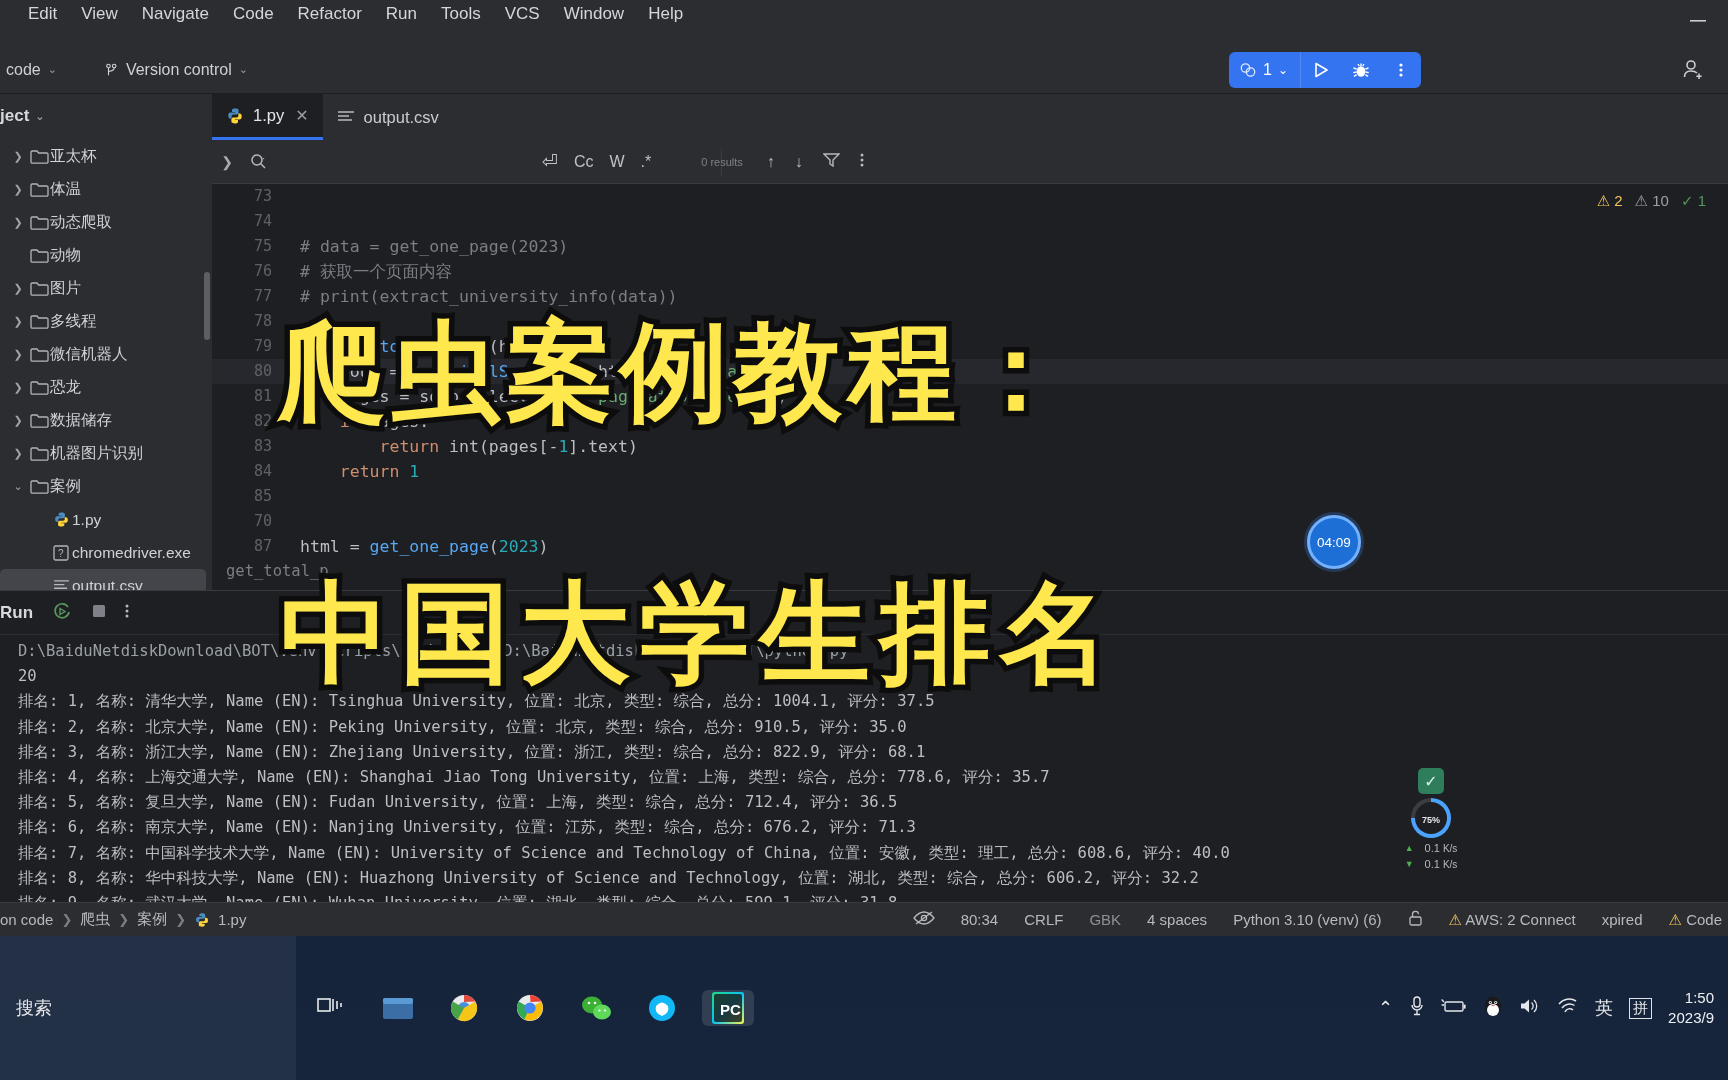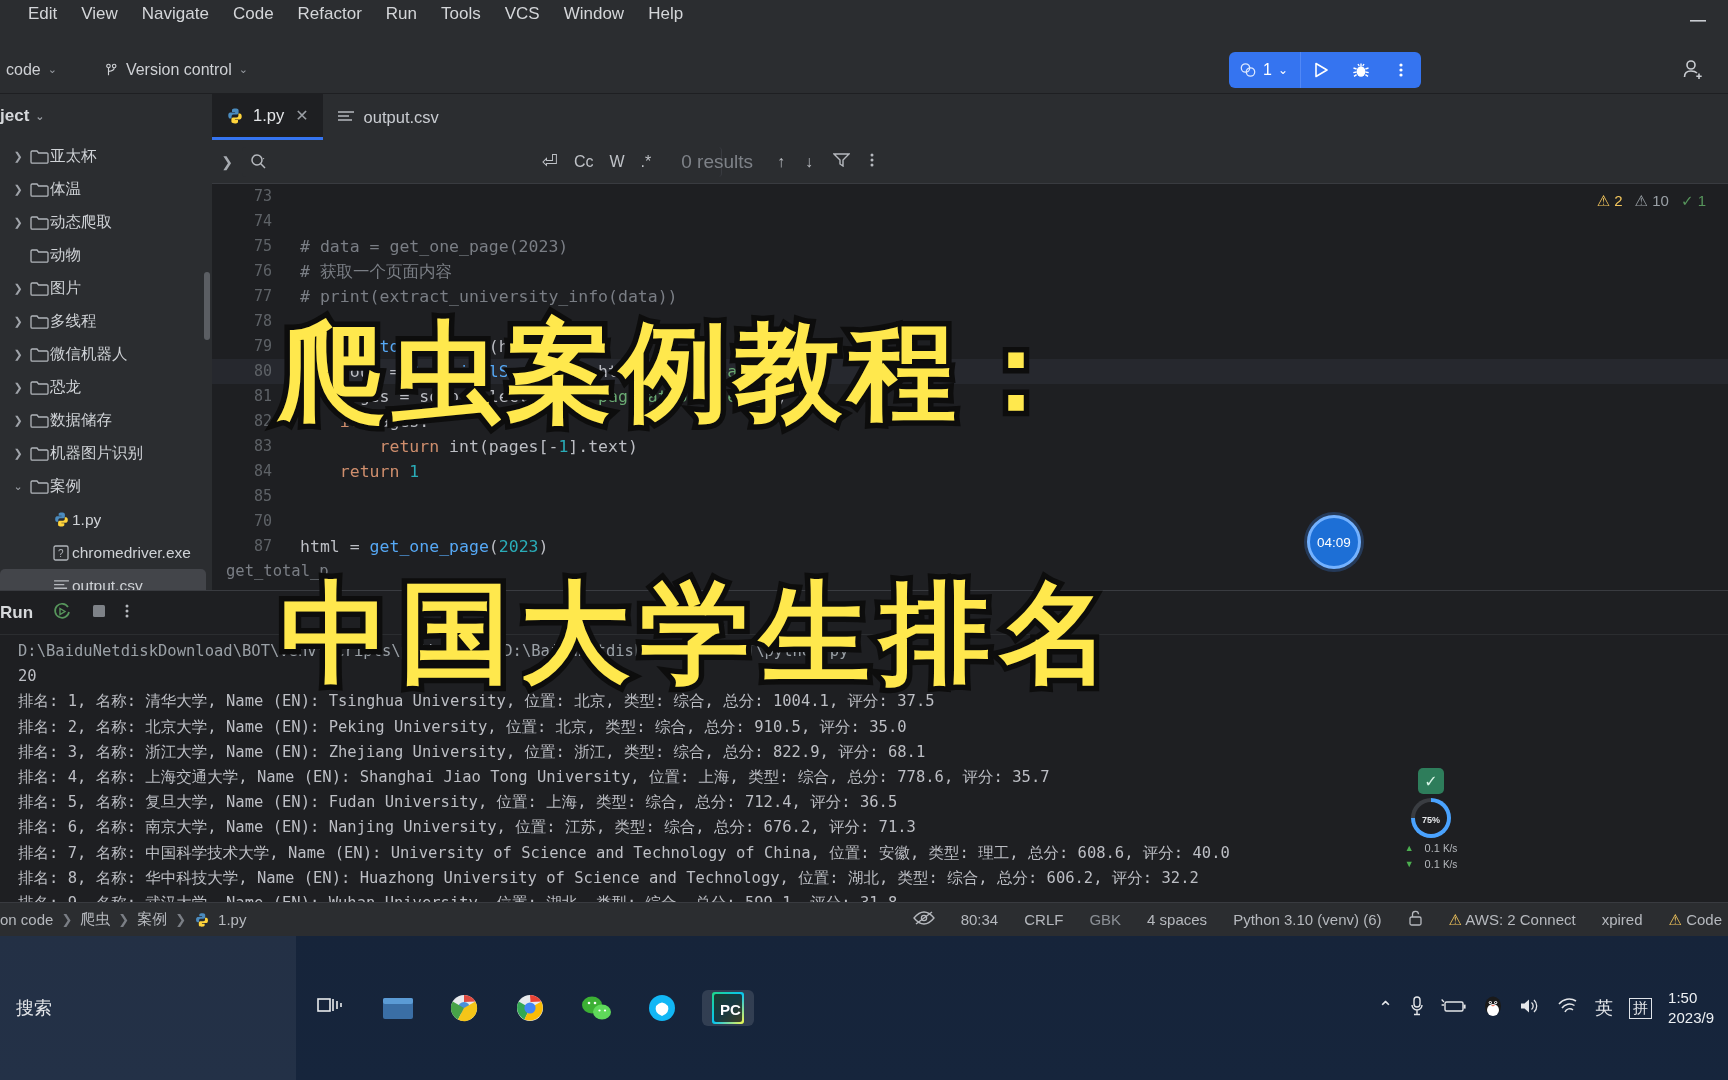--- a/index.html
+++ b/index.html
@@ -95,21 +95,21 @@
     border-bottom: 1px solid #393b40;
   }
   .find-expand { width: 30px; text-align: center; color: #a7abb1; font-size: 14px; }
   .find-input-wrap {
     flex: 0 0 480px; display: flex; align-items: center; height: 30px;
     background: #2b2d30; border-radius: 4px; padding: 0 8px; gap: 8px;
     border-right: 1px solid #393b40;
   }
   .find-opts { display: flex; align-items: center; gap: 16px; color: #bfc2c7;
                font-size: 16px; margin-left: -180px; padding-right: 14px; }
-  .find-results { color: #7e8288; font-size: 19px; margin-left: 16px; }
+  .find-results { color: #7e8288; font-size: 11px; margin-left: 36px; }
   .find-nav { display: flex; align-items: center; gap: 20px; margin-left: 24px;
               color: #b6b9be; font-size: 16px; }
 
   
   .editor {
     position: absolute; left: 212px; top: 184px; width: 1516px; height: 406px;
     background: #1e1f22; overflow: hidden;
   }
   .code-area { position: relative; font-family: "DejaVu Sans Mono", "Liberation Mono", monospace;
                font-size: 16.5px; line-height: 25px; }
@@ -211,21 +211,21 @@
     padding-left: 16px; font-size: 18px; color: #e4e6e9; background: rgba(255,255,255,0.06);
   }
   .tb-icons { display: flex; align-items: center; gap: 14px; margin-left: 10px; }
   .tb-ico {
     width: 52px; height: 36px; border-radius: 6px; display: flex;
     align-items: center; justify-content: center; font-size: 26px; color: #e8eaed;
   }
   .tb-ico.active { background: rgba(255,255,255,0.12); }
   .tray { margin-left: auto; display: flex; align-items: center; gap: 16px;
           padding-right: 14px; color: #e4e6e9; font-size: 18px; }
-  .tray-clock { font-size: 15px; line-height: 20px; color: #eef1f4; }
+  .tray-clock { text-align: right; font-size: 15px; line-height: 20px; color: #eef1f4; }
   .ime-box { border: 1px solid #dfe3e8; padding: 0px 3px; font-size: 15px; }
 
   
   .overlay { position: absolute; left: 0; top: 0; width: 1728px; height: 1080px;
              pointer-events: none; }
   .ovl-text {
     position: absolute; font-family: "DejaVu Sans", sans-serif; font-weight: 900;
     color: #ffe84d; white-space: nowrap;
     -webkit-text-stroke: 11px #0d0d0d; paint-order: stroke fill;
     text-shadow: 0 0 2px #0d0d0d;

